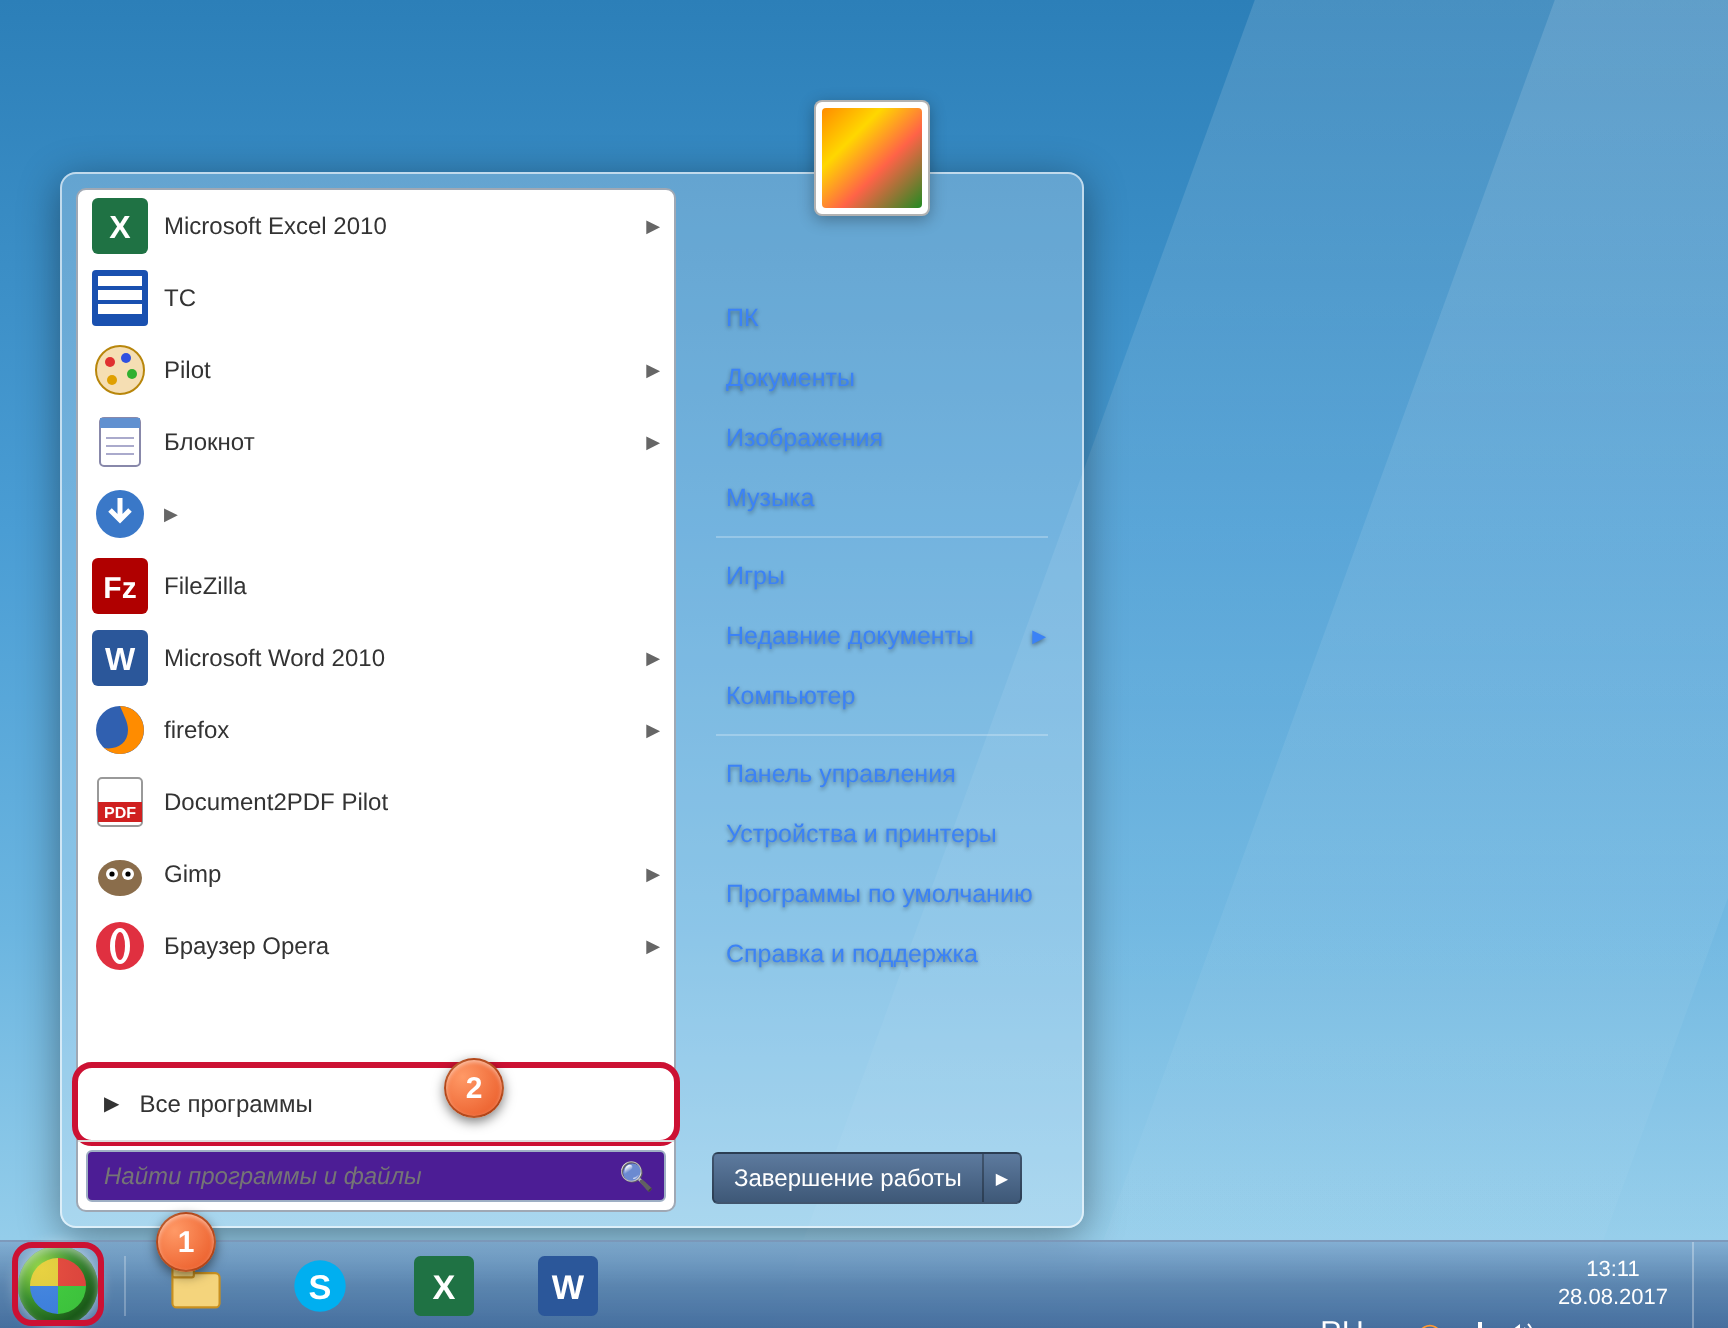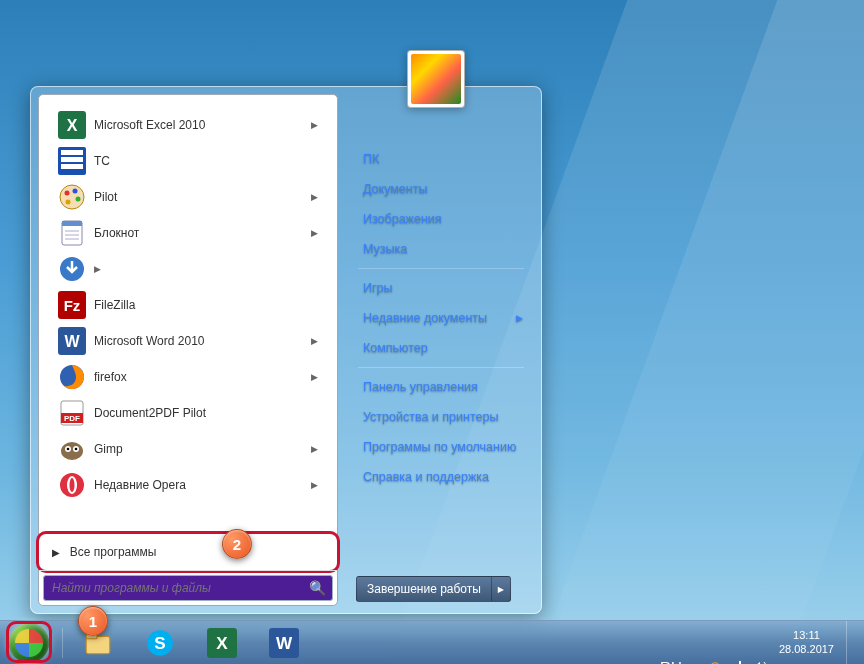--- a/index.html
+++ b/index.html
@@ -5,21 +5,21 @@
 * { margin: 0; padding: 0; box-sizing: border-box; font-family: "Segoe UI", Tahoma, sans-serif; }
 body { width: 864px; height: 664px; overflow: hidden; position: relative; background: linear-gradient(180deg, #2c7fb8 0%, #4a9dd4 40%, #6bb5e0 70%, #a0d4ed 100%); }
 .desktop { position: absolute; inset: 0; }
 .light-rays::before, .light-rays::after { content: ""; position: absolute; top: -100px; width: 400px; height: 900px; background: linear-gradient(180deg, rgba(255,255,255,0.15), rgba(255,255,255,0)); transform: skew(-20deg); pointer-events: none; }
 .light-rays::before { left: 500px; }
 .light-rays::after { left: 650px; }
 
 
 .start-menu { position: absolute; left: 30px; bottom: 50px; width: 512px; height: 528px; background: rgba(240,248,255,0.25); border: 1px solid rgba(255,255,255,0.6); border-radius: 8px; box-shadow: 0 4px 20px rgba(0,0,0,0.4); padding: 7px; display: flex; }
 .sm-left { width: 300px; background: #fff; border-radius: 5px; display: flex; flex-direction: column; border: 1px solid #9fa8b4; }
-.sm-programs { flex: 1; padding: 12px; overflow: hidden; }
+.sm-programs { flex: 1; padding: 0; overflow: hidden; }
 .prog-item { display: flex; align-items: center; height: 36px; padding: 0 6px; cursor: pointer; border: 1px solid transparent; border-radius: 3px; position: relative; }
 .prog-icon { width: 28px; height: 28px; margin-right: 8px; display: flex; align-items: center; justify-content: center; }
 .prog-label { flex: 1; font-size: 12px; color: #333; }
 .prog-arrow { font-size: 9px; color: #666; }
 .sm-sep { height: 1px; background: #e0e0e0; margin: 2px 4px; }
 .all-progs-wrap { padding: 3px; }
 .all-progs { display: flex; align-items: center; height: 30px; padding: 0 10px; cursor: pointer; border-radius: 3px; }
 .all-progs .tri { font-size: 10px; margin-right: 10px; color: #333; }
 .all-progs span.lbl { font-size: 12px; color: #333; }
 .highlight-box { position: absolute; border: 3px solid #cc1133; border-radius: 10px; pointer-events: none; }
@@ -152,21 +152,21 @@
             </div>
             <div class="prog-label">Gimp</div>
             <div class="prog-arrow">▶</div>
           </div>
           <div class="prog-item">
             <div class="prog-icon">
               <svg class="ic" viewBox="0 0 28 28">
                 <use href="#i-opera"></use>
               </svg>
             </div>
-            <div class="prog-label">Недавние Opera</div>
+            <div class="prog-label">Браузер Opera</div>
             <div class="prog-arrow">▶</div>
           </div>
         </div>
       <div class="sm-sep"></div>
       <div class="all-progs-wrap" style="position:relative;">
         <div class="all-progs">
           <span class="tri">▶</span>
           <span class="lbl">Все программы</span>
         </div>
         <div class="highlight-box" style="left:-3px; right:-3px; top:-3px; bottom:-3px;"></div>

